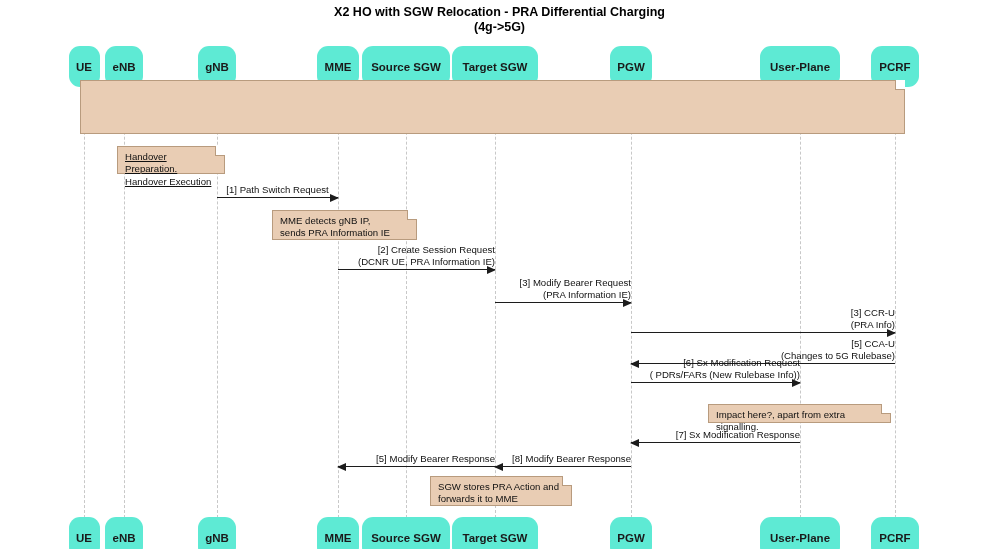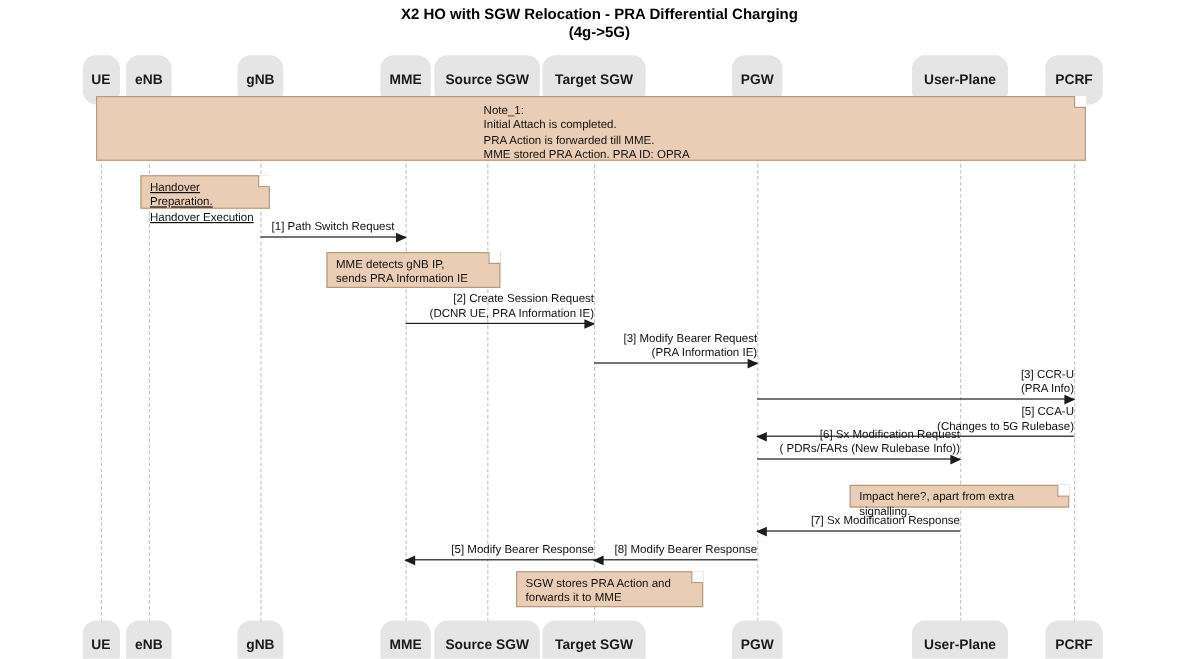--- a/index.html
+++ b/index.html
@@ -40,21 +40,21 @@
     border-left: 1px dashed #c8c8c8;
     top: 72px;
     height: 446px;
   }
 
   
   .participant {
     position: absolute;
     height: 41px;
     border-radius: 11px;
-    background: #e5e5e5;
+    background: #5eead4;
     display: flex;
     align-items: center;
     justify-content: center;
     font-size: 11.5px;
     font-weight: bold;
     color: #1a1a1a;
     box-sizing: border-box;
     padding: 0 9px;
     white-space: nowrap;
   }
@@ -200,30 +200,27 @@
         <span>PGW</span>
       </div>
       <div class="participant" style="left: 760px; top: 517px; width: 80px;">
         <span>User-Plane</span>
       </div>
       <div class="participant" style="left: 871px; top: 517px; width: 48px;">
         <span>PCRF</span>
       </div>
     </div>
   <div id="notes">
-      <div class="note note-wide" style="left: 80px; top: 80px; width: 825px; height: 54px;"><div class="fold"></div><div class="inner">Note_1:
-Initial Attach is completed.
-PRA Action is forwarded till MME.
-MME stored PRA Action. PRA ID: OPRA</div></div>
+      <div class="note note-wide" style="left: 80px; top: 80px; width: 825px; height: 54px;"><div class="fold"></div></div>
       <div class="note" style="left: 117px; top: 146px; width: 108px; height: 28px; text-decoration: underline;"><div class="fold"></div><div>Handover Preparation.
 Handover Execution</div></div>
       <div class="note" style="left: 272px; top: 210px; width: 145px; height: 30px;"><div class="fold"></div><div>MME detects gNB IP,
 sends PRA Information IE</div></div>
       <div class="note" style="left: 708px; top: 404px; width: 183px; height: 19px;"><div class="fold"></div><div>Impact here?, apart from extra signalling.</div></div>
-      <div class="note" style="left: 430px; top: 476px; width: 156px; height: 30px;"><div class="fold"></div><div>SGW stores PRA Action and
+      <div class="note" style="left: 430px; top: 476px; width: 142px; height: 30px;"><div class="fold"></div><div>SGW stores PRA Action and
 forwards it to MME</div></div>
     </div>
   <div id="messages">
       <div class="msg" style="left: 217px; top: 197px; width: 121px;">
         <div class="arrowhead right"></div>
         <div class="msglabel align-right">[1] Path Switch Request</div>
       </div>
       <div class="msg" style="left: 338px; top: 269px; width: 157px;">
         <div class="arrowhead right"></div>
         <div class="msglabel">[2] Create Session Request

